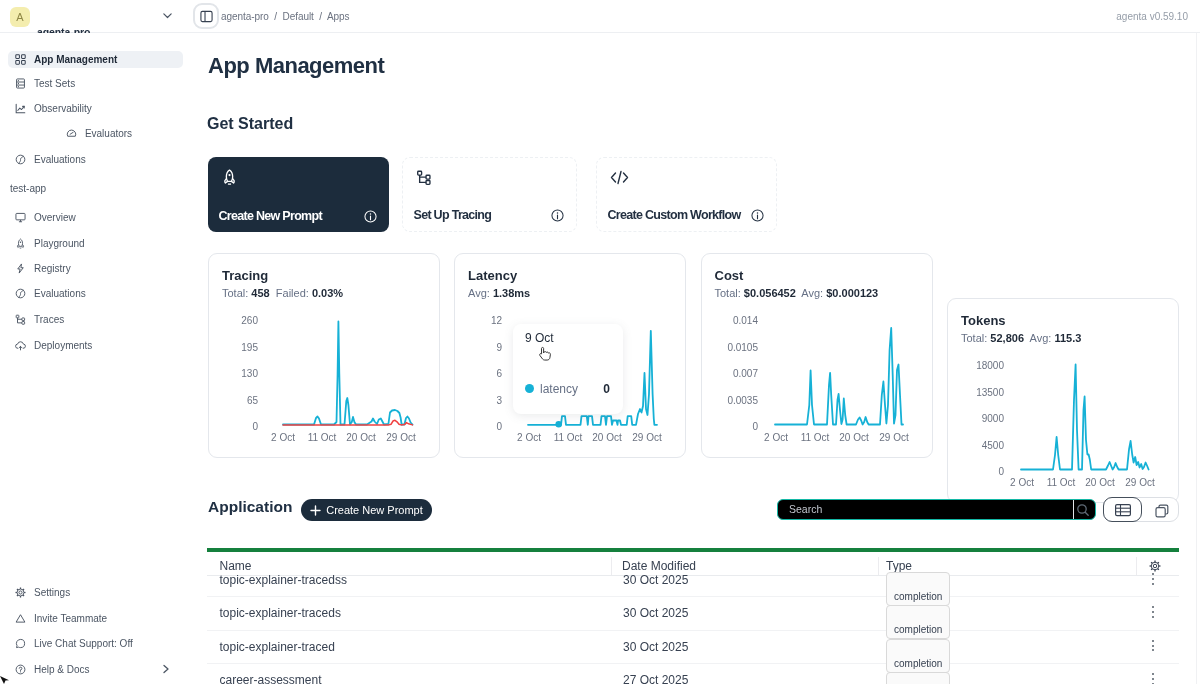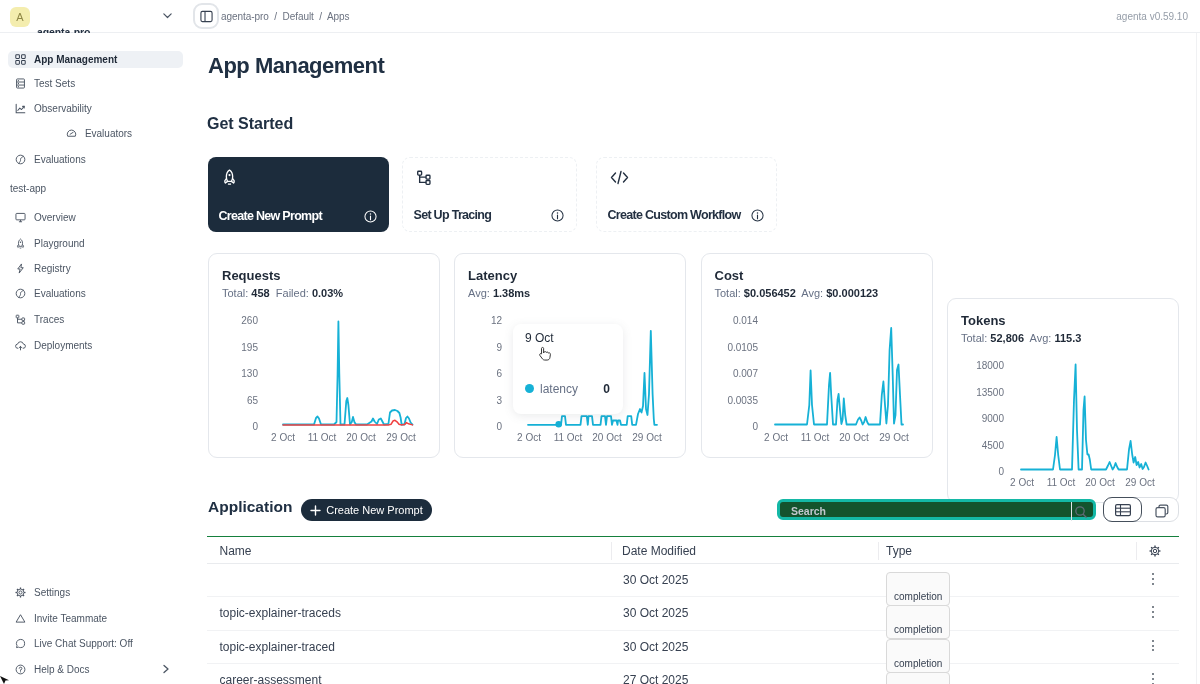--- a/index.html
+++ b/index.html
@@ -56,34 +56,34 @@
 #tip { position:absolute; left:513px; top:324px; width:110px; height:90px; background:#fff;
   border-radius:8px; box-shadow:0 2px 10px rgba(90,100,110,.13); }
 #tip .t1 { position:absolute; left:12px; top:7px; font-size:12px; color:#1f2937; }
 #tip .dot { position:absolute; left:12px; top:60px; width:9px; height:9px; border-radius:50%; background:#16b1d6; }
 #tip .t2 { position:absolute; left:27px; top:58px; font-size:12px; color:#667085; }
 #tip .t3 { position:absolute; right:13px; top:58px; font-size:12px; font-weight:700; color:#1f2937; }
 
 
 #newbtn { position:absolute; left:301px; top:499px; width:131px; height:22px; border-radius:11px;
   background:#1c2c3c; color:#fff; font-size:11px; display:flex; align-items:center; justify-content:center; gap:5px; }
-#search { position:absolute; left:777px; top:499px; width:319px; height:21px; border:3px solid #14b8a6;
-  border-radius:6px; background:#14532d;font-weight:bold; }
+#search { position:absolute; left:777px; top:499px; width:319px; height:21px; border:1px solid #14b8a6;
+  border-radius:6px; background:#000000; }
 #search .ph { position:absolute; left:11px; top:0; line-height:19px; font-size:10.5px; color:#c2c7cf; }
 #search .sep { position:absolute; right:21px; top:0; width:1px; height:19px; background:#e2e5e9; }
 #search svg { position:absolute; right:5px; top:3px; }
 #seg { position:absolute; left:1103px; top:497px; width:76px; height:25px; border:1px solid #dcdfe4;
   border-radius:9px; background:#fff; }
 #seg .b1 { position:absolute; left:-1px; top:-1px; width:39px; height:25px; border:1.5px solid #454f5b;
   border-radius:9px; background:#fff; }
 #seg svg { position:absolute; }
 
 
 #tbl { position:absolute; left:207px; top:536px; width:972px; }
-.thead { position:absolute; left:0; top:0; width:972px; height:28px; border-bottom:1px solid #e9ebee; border-top:1px solid #15803d; }
+.thead { position:absolute; left:0; top:12px; width:972px; height:28px; border-bottom:1px solid #e9ebee; border-top:4px solid #15803d; }
 .th { position:absolute; top:0; height:28px; line-height:28px; font-size:12px; font-weight:500; color:#374151; }
 .colsep { position:absolute; top:5px; width:1px; height:18px; background:#ececef; }
 .trow { position:absolute; left:0; width:972px; height:33.4px; border-bottom:1px solid #f1f2f4; }
 .td { position:absolute; top:0; height:33px; line-height:33px; font-size:12px; color:#374151; }
 .tag { position:absolute; left:679px; top:8px; height:18px; line-height:16px; padding:16px 7px;
   border:1px solid #d9d9d9; border-radius:4px; background:#fafafa; font-size:10px; color:#374151; }
 .dots { position:absolute; left:945px; top:6px; width:3px; }
 .dots i { display:block; width:2px; height:2px; border-radius:50%; background:#555e69; margin:2.9px 0; }
 </style>
 </head>
@@ -335,21 +335,21 @@
         <span class="glab">Create Custom Workflow</span>
     <svg width="13" height="13" viewBox="0 0 14 14">
           <circle cx="7" cy="7" r="6" fill="none" stroke="#233041" stroke-width="1.1"></circle>
           <circle cx="7" cy="4.3" r="0.8" fill="#233041"></circle>
           <path d="M7 6.5v4" stroke="#233041" stroke-width="1.2" stroke-linecap="round"></path>
         </svg>
   </div>
 </div>
 
 <div class="ccard" style="left:208px;">
-  <div class="ctitle">Requests</div>
+  <div class="ctitle">Tracing</div>
   <div class="csub">Total: <b>458</b>&nbsp; Failed: <b>0.03%</b></div>
   <svg class="chart" width="232" height="205" viewBox="0 0 232 205">
     <g font-size="10" fill="#6b7280" text-anchor="end">
       <text x="49" y="70">260</text>
           <text x="49" y="96.5">195</text>
           <text x="49" y="123">130</text>
           <text x="49" y="149.5">65</text>
           <text x="49" y="176">0</text>
     </g>
     <g font-size="10" fill="#6b7280" text-anchor="middle">
@@ -484,20 +484,21 @@
               <line x1="11.4" y1="7" x2="13.4" y2="7"></line>
               <line x1="2.48" y1="2.48" x2="3.9" y2="3.9"></line>
               <line x1="10.1" y1="10.1" x2="11.52" y2="11.52"></line>
               <line x1="2.48" y1="11.52" x2="3.9" y2="10.1"></line>
               <line x1="10.1" y1="3.9" x2="11.52" y2="2.48"></line>
             </g>
           </g>
         </svg>
   </div>
   <div class="trow" style="top:28px;">
+    <div class="td" style="left:12.5px;">topic-explainer-tracedss</div>
     <div class="td" style="left:416px;">30 Oct 2025</div>
     <div class="tag">completion</div>
     <div class="dots">
           <i></i>
           <i></i>
           <i></i>
         </div>
   </div>
   <div class="trow" style="top:61.4px;">
     <div class="td" style="left:12.5px;">topic-explainer-traceds</div>

